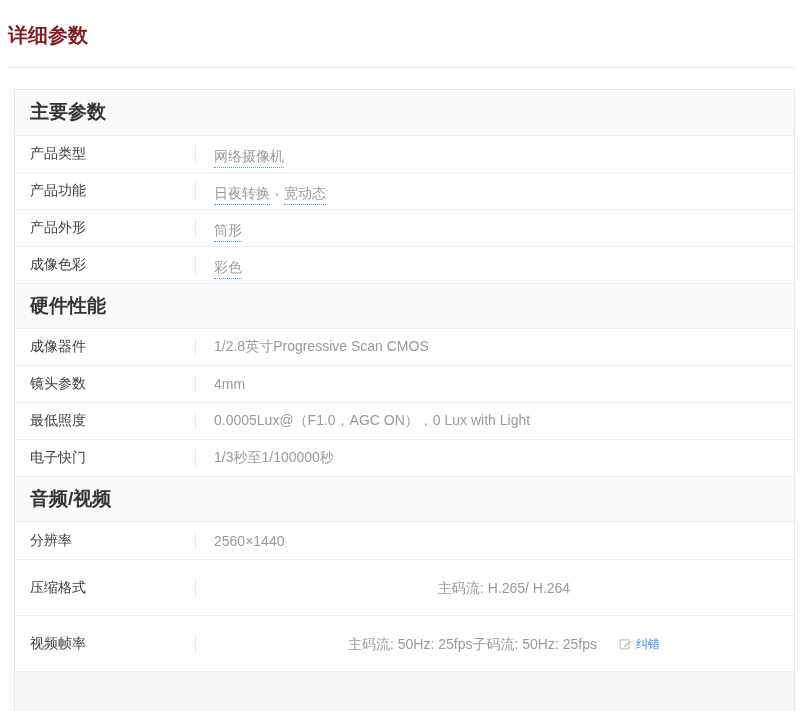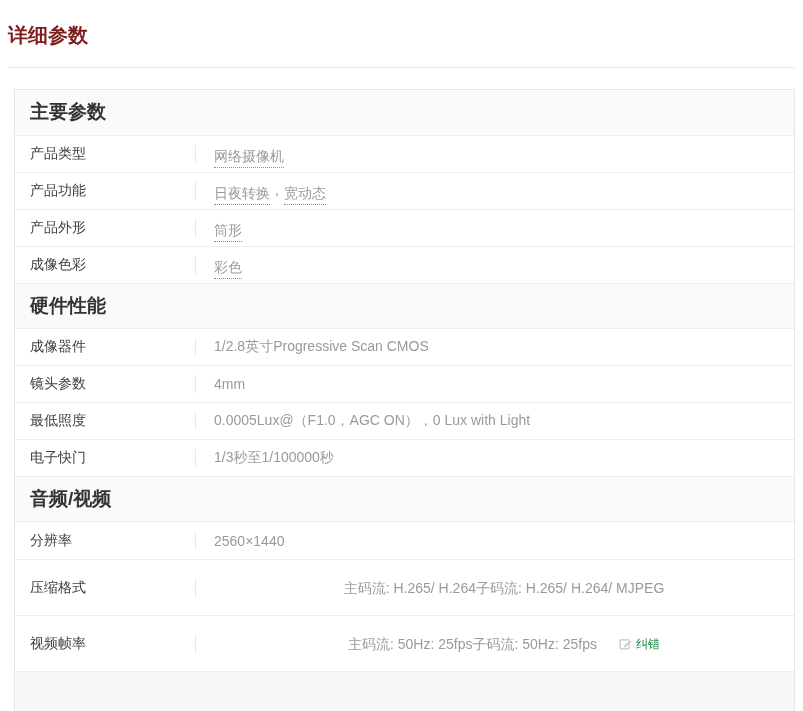--- a/index.html
+++ b/index.html
@@ -73,21 +73,21 @@
     padding-bottom: 1px;
     cursor: pointer;
     margin-top: 8px;
   }
   .link-sep { color: #9a9a9a; }
   .correction-link {
     display: inline-flex;
     align-items: center;
     margin-left: 22px;
     font-size: 12px;
-    color: #15803d;
+    color: #3b82f6;
     cursor: pointer;
     text-decoration: none;
   }
   .correction-link svg { margin-right: 4px; display: block; }
   .next-section-strip {
     height: 40px;
     background: #f8f8f8;
   }
 </style>
 </head>
@@ -166,21 +166,20 @@
     <div class="cell-label">分辨率</div>
     <div class="cell-value">
         <span>2560×1440</span>
       </div>
   </div>
 
   <div class="row row-multi">
     <div class="cell-label">压缩格式</div>
     <div class="cell-value lines">
       <div class="value-line">主码流: H.265/ H.264</div>
-      <div class="value-line">子码流: H.265/ H.264/ MJPEG</div>
     </div>
   </div>
 
   <div class="row row-multi">
     <div class="cell-label">视频帧率</div>
     <div class="cell-value lines">
       <div class="value-line">主码流: 50Hz: 25fps</div>
       <div class="value-line">
         <span>子码流: 50Hz: 25fps</span>
         <a class="correction-link">

